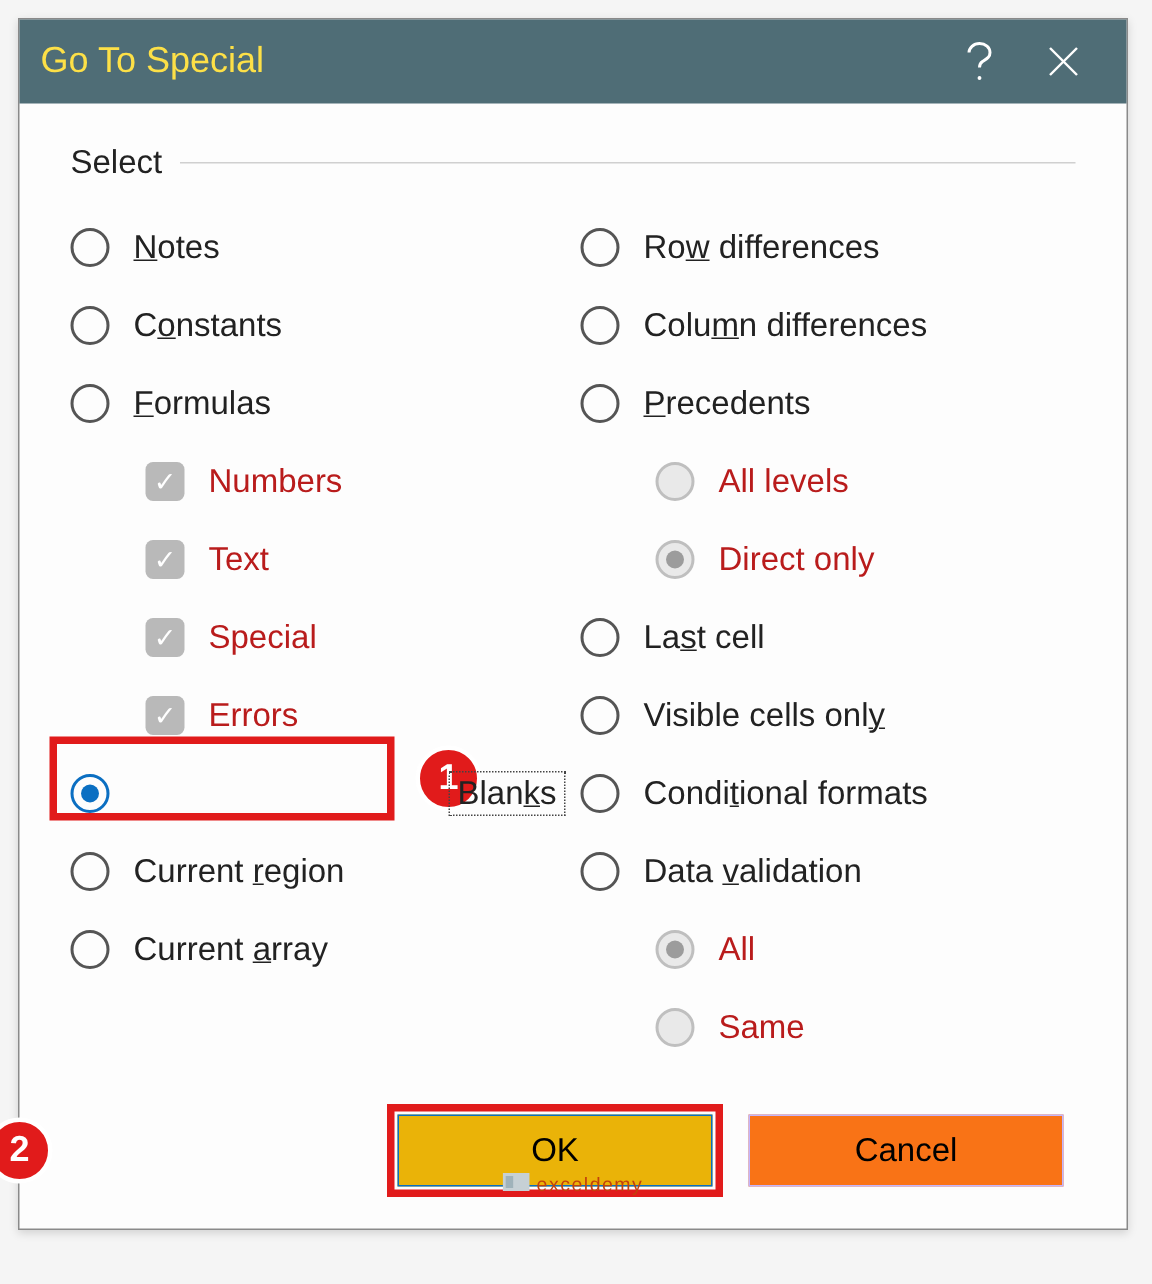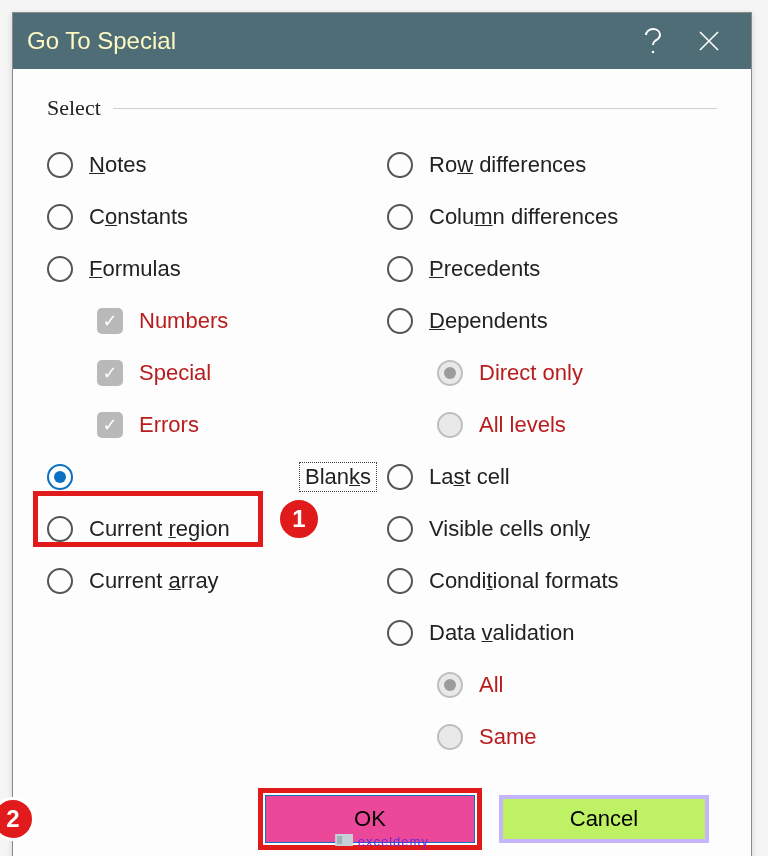--- a/index.html
+++ b/index.html
@@ -10,21 +10,21 @@
   }
   .dialog {
     width: 740px;
     background: #fdfdfd;
     border: 1px solid #8a8a8a;
     box-shadow: 0 2px 6px rgba(0,0,0,.15);
     position: relative;
   }
   .titlebar {
     background: #4f6d76;
-    color: #fef9c3;
+    color: #fde047;
     display: flex;
     align-items: center;
     height: 56px;
     padding: 0 14px;
   }
   .titlebar-title {
     font-size: 24px;
     flex: 1;
   }
   .titlebar-btn {
@@ -40,21 +40,20 @@
   .body {
     padding: 26px 34px 28px 34px;
   }
   .fieldset-label {
     font-size: 22px;
     color: #222;
     display: flex;
     align-items: center;
     gap: 12px;
     margin-bottom: 20px;
-    font-family: Liberation Serif, serif;
   }
   .fieldset-label .rule {
     flex: 1;
     height: 1px;
     background: #d0d0d0;
   }
   .columns {
     display: flex;
     gap: 10px;
   }
@@ -150,34 +149,34 @@
     position: relative;
     padding-right: 8px;
   }
   .btn {
     width: 210px;
     height: 48px;
     font-size: 22px;
     display: flex;
     align-items: center;
     justify-content: center;
-    border: 4px solid #c4b5fd;
-    background: #bef264;
+    border: 1px solid #c4b5fd;
+    background: #f97316;
     cursor: pointer;
   }
   .btn.primary {
-    background: #ec4899;
+    background: #eab308;
     border: 1px solid #0b6fc2;
   }
   .watermark {
     position: absolute;
     bottom: 22px;
     left: 50%;
     transform: translateX(-50%);
-    color: #6d28d9;
+    color: #c2410c;
     font-size: 13px;
     letter-spacing: 1px;
     text-align: center;
     pointer-events: none;
   }
 </style>
 </head>
 <body>
 
 <div class="dialog">
@@ -223,20 +222,24 @@
           <span class="radio"></span>
           <span><span class="ul0">F</span>ormulas</span>
         </label>
 
         <label class="opt indent1 disabled">
           <span class="check"></span>
           <span>Numbers</span>
         </label>
         <label class="opt indent1 disabled">
           <span class="check"></span>
+          <span>Text</span>
+        </label>
+        <label class="opt indent1 disabled">
+          <span class="check"></span>
           <span>Special</span>
         </label>
         <label class="opt indent1 disabled">
           <span class="check"></span>
           <span>Errors</span>
         </label>
 
         <label class="opt" style="position:relative;z-index:2;justify-content:space-between;">
           <span class="radio selected"></span>
           <span class="focus-dotted">Blan<span class="ul0">k</span>s</span>
@@ -267,32 +270,28 @@
         <label class="opt">
           <span class="radio"></span>
           <span>Colu<span class="ul0">m</span>n differences</span>
         </label>
 
         <label class="opt">
           <span class="radio"></span>
           <span><span class="ul0">P</span>recedents</span>
         </label>
 
-        <label class="opt">
-          <span class="radio"></span>
-          <span><span class="ul0">D</span>ependents</span>
-        </label>
-
+
+        <label class="opt indent1 disabled">
+          <span class="radio disabled"></span>
+          <span>All levels</span>
+        </label>
         <label class="opt indent1 disabled">
           <span class="radio disabled filled"></span>
           <span>Direct only</span>
-        </label>
-        <label class="opt indent1 disabled">
-          <span class="radio disabled"></span>
-          <span>All levels</span>
         </label>
 
         <label class="opt">
           <span class="radio"></span>
           <span>La<span class="ul0">s</span>t cell</span>
         </label>
 
         <label class="opt">
           <span class="radio"></span>
           <span>Visible cells onl<span class="ul0">y</span></span>

